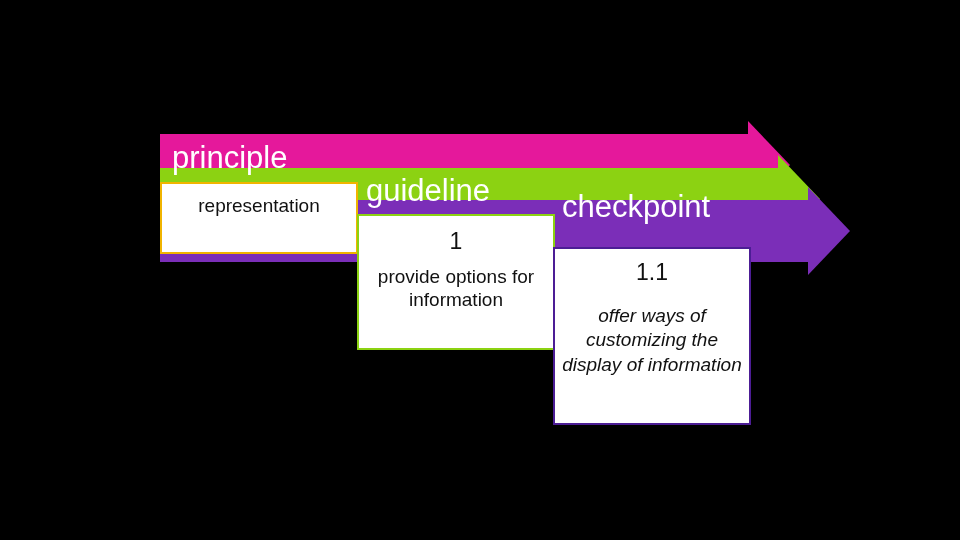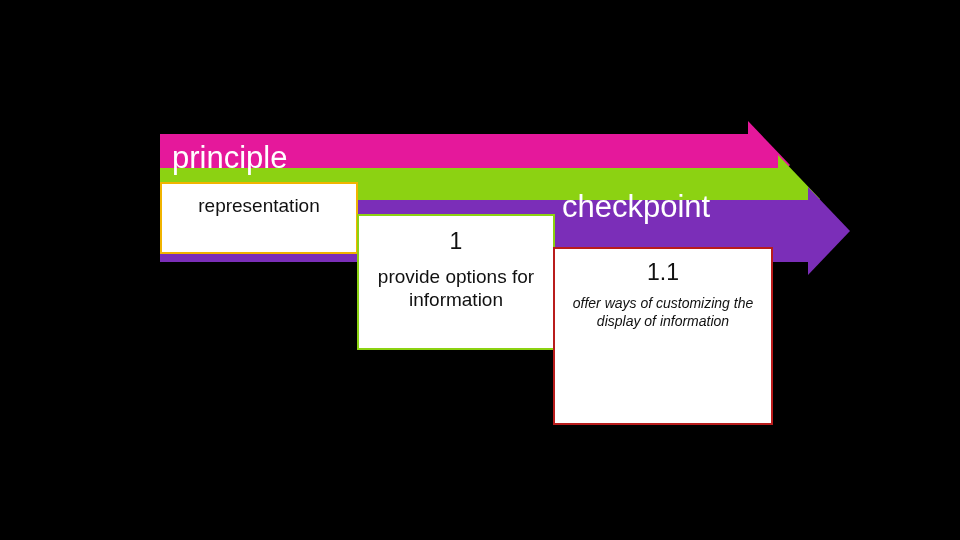--- a/index.html
+++ b/index.html
@@ -108,36 +108,36 @@
   #box-guideline .desc {
     font-size: 19px;
     color: #111111;
     line-height: 1.25;
     margin-top: 9px;
   }
 
   #box-checkpoint {
     left: 553px;
     top: 247px;
-    width: 220px;
+    width: 198px;
     height: 178px;
-    border: 2px solid #b91c1c;
+    border: 2px solid #4c1d95;
     padding-top: 10px;
   }
   #box-checkpoint .num {
     font-size: 23px;
     color: #111111;
     line-height: 1.2;
   }
   #box-checkpoint .desc {
-    font-size: 14px;
+    font-size: 19px;
     color: #111111;
     font-style: italic;
     line-height: 1.3;
-    margin-top: 7px;
+    margin-top: 17px;
   }
 
   
   .band-title {
     position: absolute;
     color: #FFFFFF;
     white-space: nowrap;
   }
   #title-principle {
     left: 172px;
@@ -183,15 +183,16 @@
     <div class="num">1</div>
     <div class="desc">provide options for information</div>
   </div>
 
   <div class="box" id="box-checkpoint">
     <div class="num">1.1</div>
     <div class="desc">offer ways of customizing the display of information</div>
   </div>
 
   <div class="band-title" id="title-principle">principle</div>
+  <div class="band-title" id="title-guideline">guideline</div>
   <div class="band-title" id="title-checkpoint">checkpoint</div>
 
 </div>
 
 </body></html>

